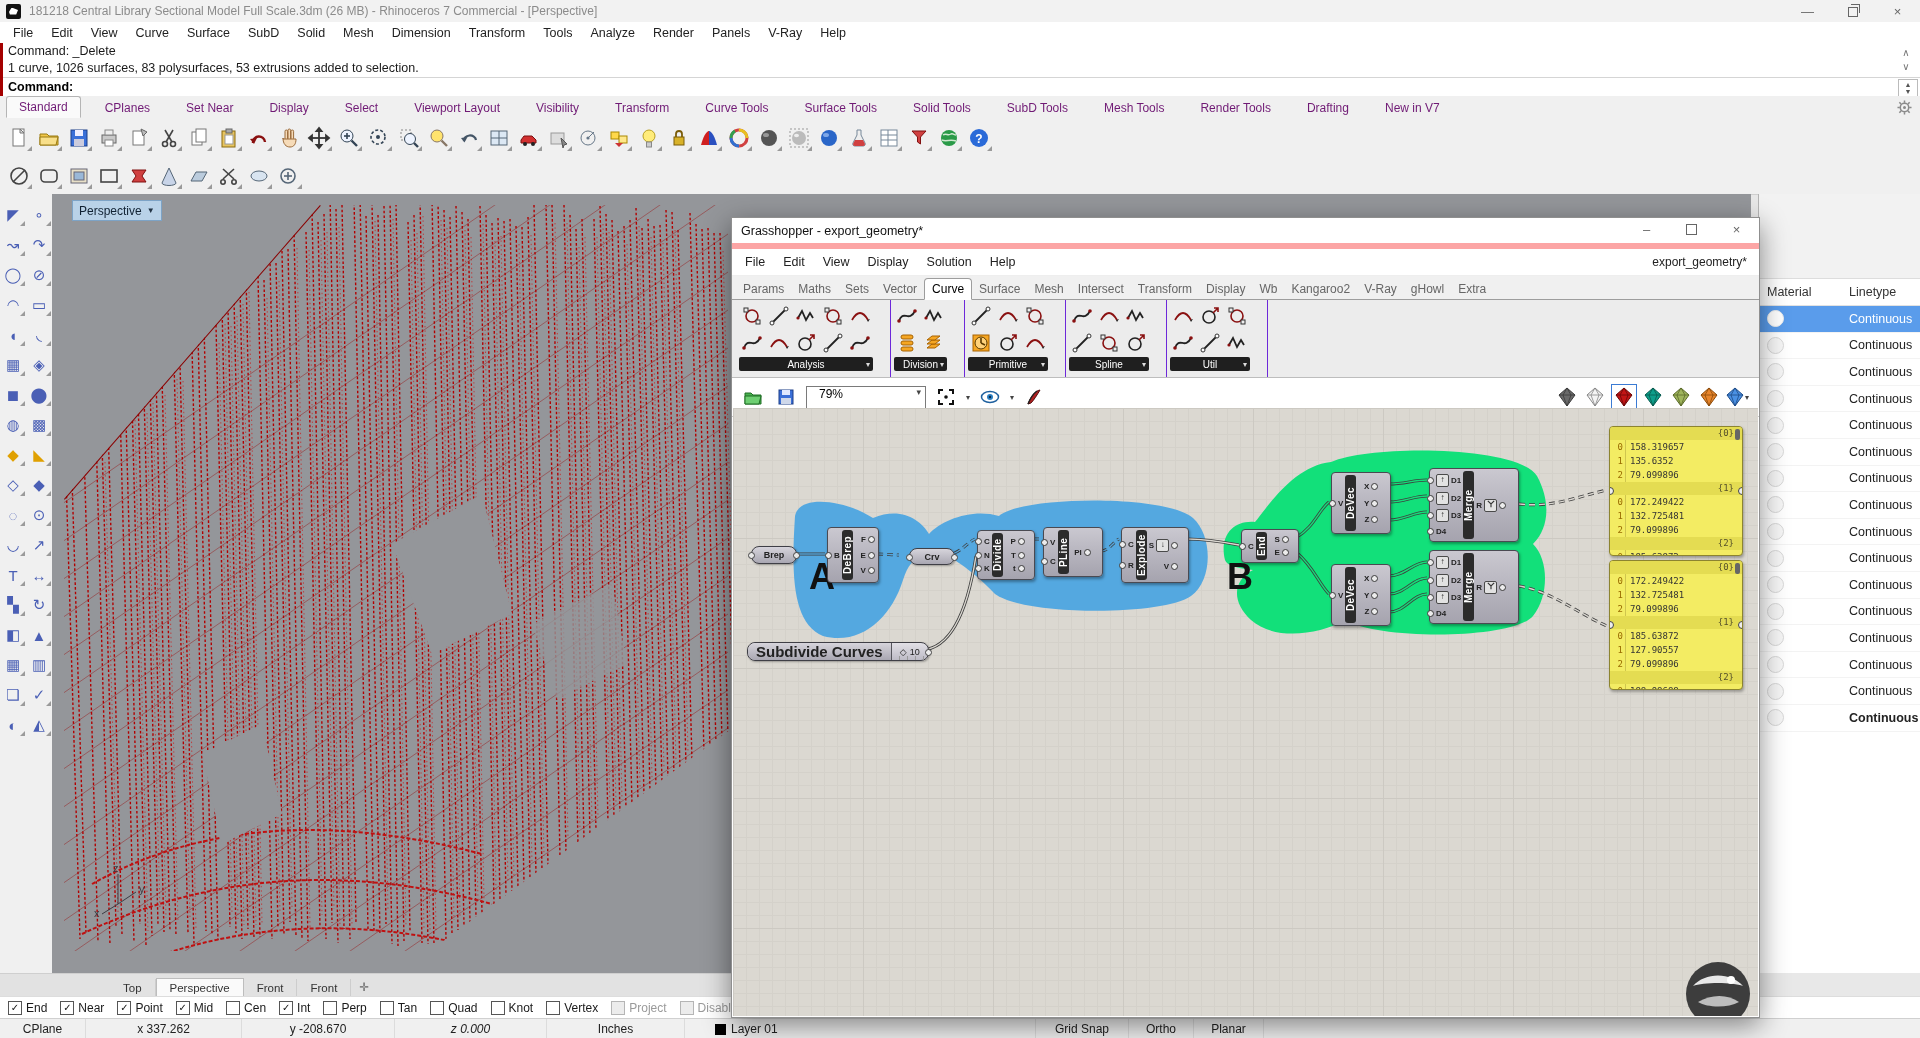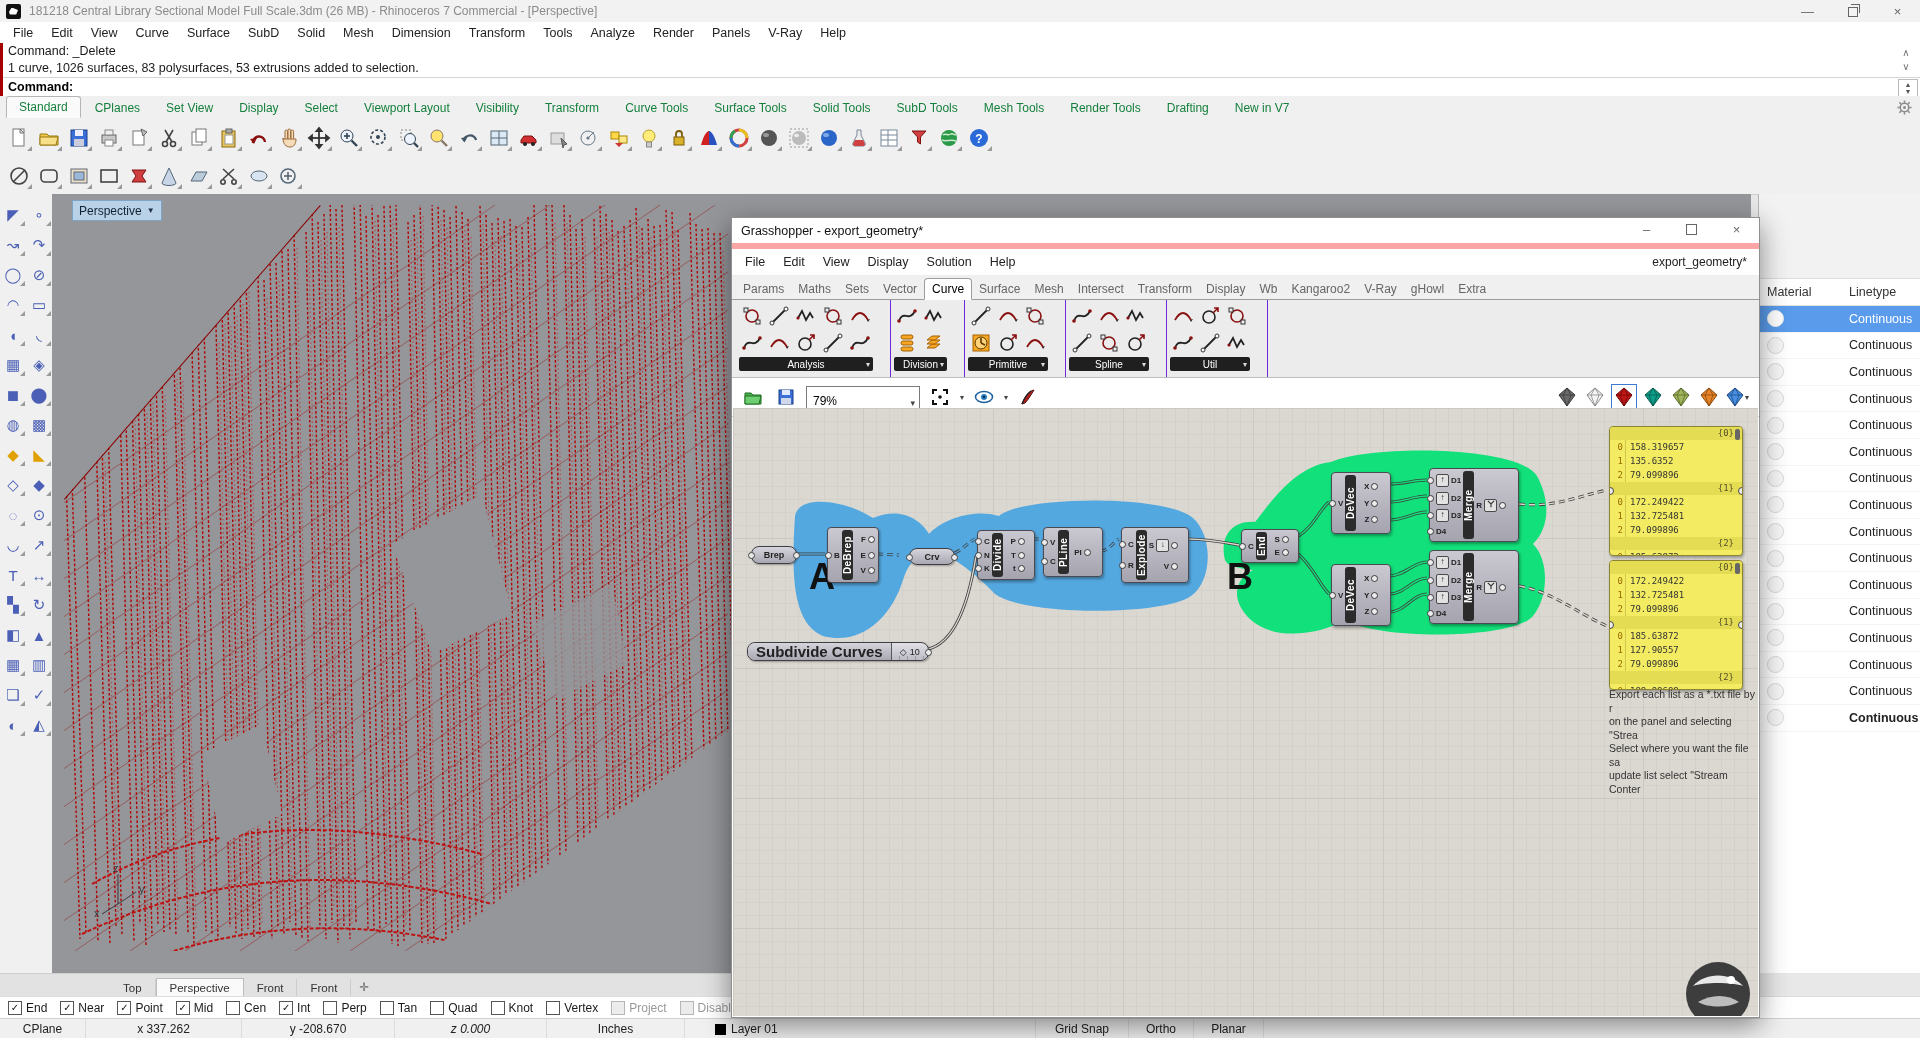--- a/index.html
+++ b/index.html
@@ -22,21 +22,21 @@
   .menuitem{padding:0 9px;font-size:12.5px;color:#222}
   
   #cmdarea{left:0;top:43px;width:1920px;height:53px;background:#fff;border-left:3px solid #a40000;border-bottom:1px solid #c9c9c9}
   .cmdline{height:17px;line-height:17px;font-size:12.5px;color:#1a1a1a;padding-left:5px}
   #cmdprompt{border-top:1px solid #d5d5d5;font-weight:bold;height:18px;line-height:18px;font-size:12.5px;padding-left:5px}
   .scrollbtn{position:absolute;width:20px;height:14px;color:#777;font-size:10px;text-align:center;line-height:14px}
   #spinner{position:absolute;left:1898px;top:79px;width:18px;height:16px;border:1px solid #bbb;font-size:7px;color:#555;
     display:flex;flex-direction:column;align-items:center;justify-content:center;line-height:7px}
   
   #tabsrow{left:0;top:96px;width:1920px;height:22px;background:#f0f0f0;border-bottom:1px solid #d4d4d4;display:flex;align-items:flex-end;padding-left:6px}
-  .ttab{font-size:12px;color:#15803d;padding:3px 12px;margin-right:2px}
+  .ttab{font-size:12px;color:#701a75;padding:3px 12px;margin-right:12px}
   .ttab.active{background:#fafafa;border:1px solid #b5b5b5;border-bottom:1px solid #fafafa;border-radius:3px 3px 0 0}
   #tabgear{position:absolute;left:1897px;top:100px}
   
   #iconrow1{left:0;top:118px;width:1920px;height:40px;background:#f0f0f0;display:flex;align-items:center;padding-left:4px}
   #iconrow2{left:0;top:158px;width:1920px;height:36px;background:#f0f0f0;border-bottom:1px solid #cfcfcf;display:flex;align-items:center;padding-left:4px}
   .ticon{width:28px;height:28px;margin:0 1px;display:flex;align-items:center;justify-content:center;position:relative}
   .ticon.fly:after{content:"";position:absolute;right:1px;bottom:1px;border-left:5px solid transparent;border-bottom:5px solid #9a9a9a}
   
   #sidebar{left:0;top:194px;width:52px;height:779px;background:#f0f0f0;border-right:1px solid #d0d0d0;
     display:grid;grid-template-columns:26px 26px;align-content:start;padding-top:6px}
@@ -87,21 +87,21 @@
   #ghtabs{height:23px;background:#f0f0f0;border-bottom:1px solid #9d9d9d;display:flex;align-items:flex-end;padding-left:4px;position:relative;z-index:2}
   .ghtab{font-size:12px;color:#666;padding:3px 7px}
   .ghtab.active{background:#fff;border:1px solid #9d9d9d;border-bottom:1px solid #fff;border-radius:4px 4px 0 0;color:#000;margin-bottom:-1px}
   #ghribbon{height:77px;background:#ececec;border-bottom:1px solid #bdbdbd;display:flex;padding-left:4px}
   .ggroup{display:flex;flex-direction:column;padding:3px 17px 2px 3px;border-right:1px solid #6d28d9}
   .gicons{display:grid;grid-auto-flow:column;grid-template-rows:27px 27px;gap:0 1px}
   .gico{width:26px;height:26px;display:flex;align-items:center;justify-content:center}
   .glab{height:14px;background:#1f1f1f;border-radius:2px;color:#fff;font-size:10px;display:flex;align-items:center;justify-content:center;position:relative}
   .glab span.arr{position:absolute;right:3px;font-size:8px;color:#ddd}
   #ghctool{height:38px;display:flex;align-items:center;border-bottom:1px solid #c9c9c9;padding-left:8px;gap:7px;position:relative;background:#fff}
-  #zoombox{width:106px;height:21px;border:1px solid #7a7a7a;display:flex;align-items:flex-end;font-size:12px;padding-left:6px;position:relative}
+  #zoombox{width:106px;height:21px;border:1px solid #7a7a7a;display:flex;align-items:flex-start;font-size:12px;padding-left:12px;position:relative}
   #zoombox .dd{position:absolute;right:4px;font-size:9px;color:#444}
   .gems{position:absolute;right:10px;display:flex;align-items:center;gap:4px}
   .gem{width:24px;height:24px;display:flex;align-items:center;justify-content:center}
   .gem.sel{border:1px solid #3b7bd4}
   
   #ghcanvas{position:absolute;left:1px;top:190px;width:1025px;height:608px;overflow:hidden;
     background-color:#dbd8d1;
     background-image:linear-gradient(#ccc9c2 1px,transparent 1px),linear-gradient(90deg,#ccc9c2 1px,transparent 1px),
       linear-gradient(#d4d1ca 1px,transparent 1px),linear-gradient(90deg,#d4d1ca 1px,transparent 1px);
     background-size:130px 130px,130px 130px,13px 13px,13px 13px}
@@ -183,21 +183,21 @@
   <div class="scrollbtn abs" style="left:1896px;top:46px">∧</div>
   <div class="scrollbtn abs" style="left:1896px;top:60px">∨</div>
   <div id="spinner">
       <span>▲</span>
       <span>▼</span>
     </div>
 
   <div id="tabsrow" class="abs">
       <div class="ttab active">Standard</div>
       <div class="ttab">CPlanes</div>
-      <div class="ttab">Set View</div>
+      <div class="ttab">Set Near</div>
       <div class="ttab">Display</div>
       <div class="ttab">Select</div>
       <div class="ttab">Viewport Layout</div>
       <div class="ttab">Visibility</div>
       <div class="ttab">Transform</div>
       <div class="ttab">Curve Tools</div>
       <div class="ttab">Surface Tools</div>
       <div class="ttab">Solid Tools</div>
       <div class="ttab">SubD Tools</div>
       <div class="ttab">Mesh Tools</div>
@@ -1508,24 +1508,20 @@
             <div class="pnub"></div>
           </div>
         </div>
       <div id="slider" style="left:14px;top:234px">
         <div class="sname">Subdivide Curves</div>
         <div class="strack">
           <span>◇</span>
           <span>10</span>
         </div>
       </div>
-      <div class="gnote" style="left:876px;top:280px;width:150px">Export each list as a *.txt file by r
-on the panel and selecting "Strea
-Select where you want the file sa
-update list select "Stream Conter</div>
       <svg style="position:absolute;left:940px;top:548px" width="85" height="60">
         <circle cx="45" cy="38" r="32" fill="#3d3d3d"></circle>
         <path d="M20,30 C32,16 58,16 70,30 C60,26 30,26 20,30 Z" fill="#e8e8e8"></path>
         <path d="M25,46 C38,38 55,38 66,46 C55,52 35,52 25,46 Z" fill="#bdbdbd"></path>
         <circle cx="58" cy="24" r="4" fill="#fff"></circle>
       </svg>
     </div>
   </div>
 </div>
 

